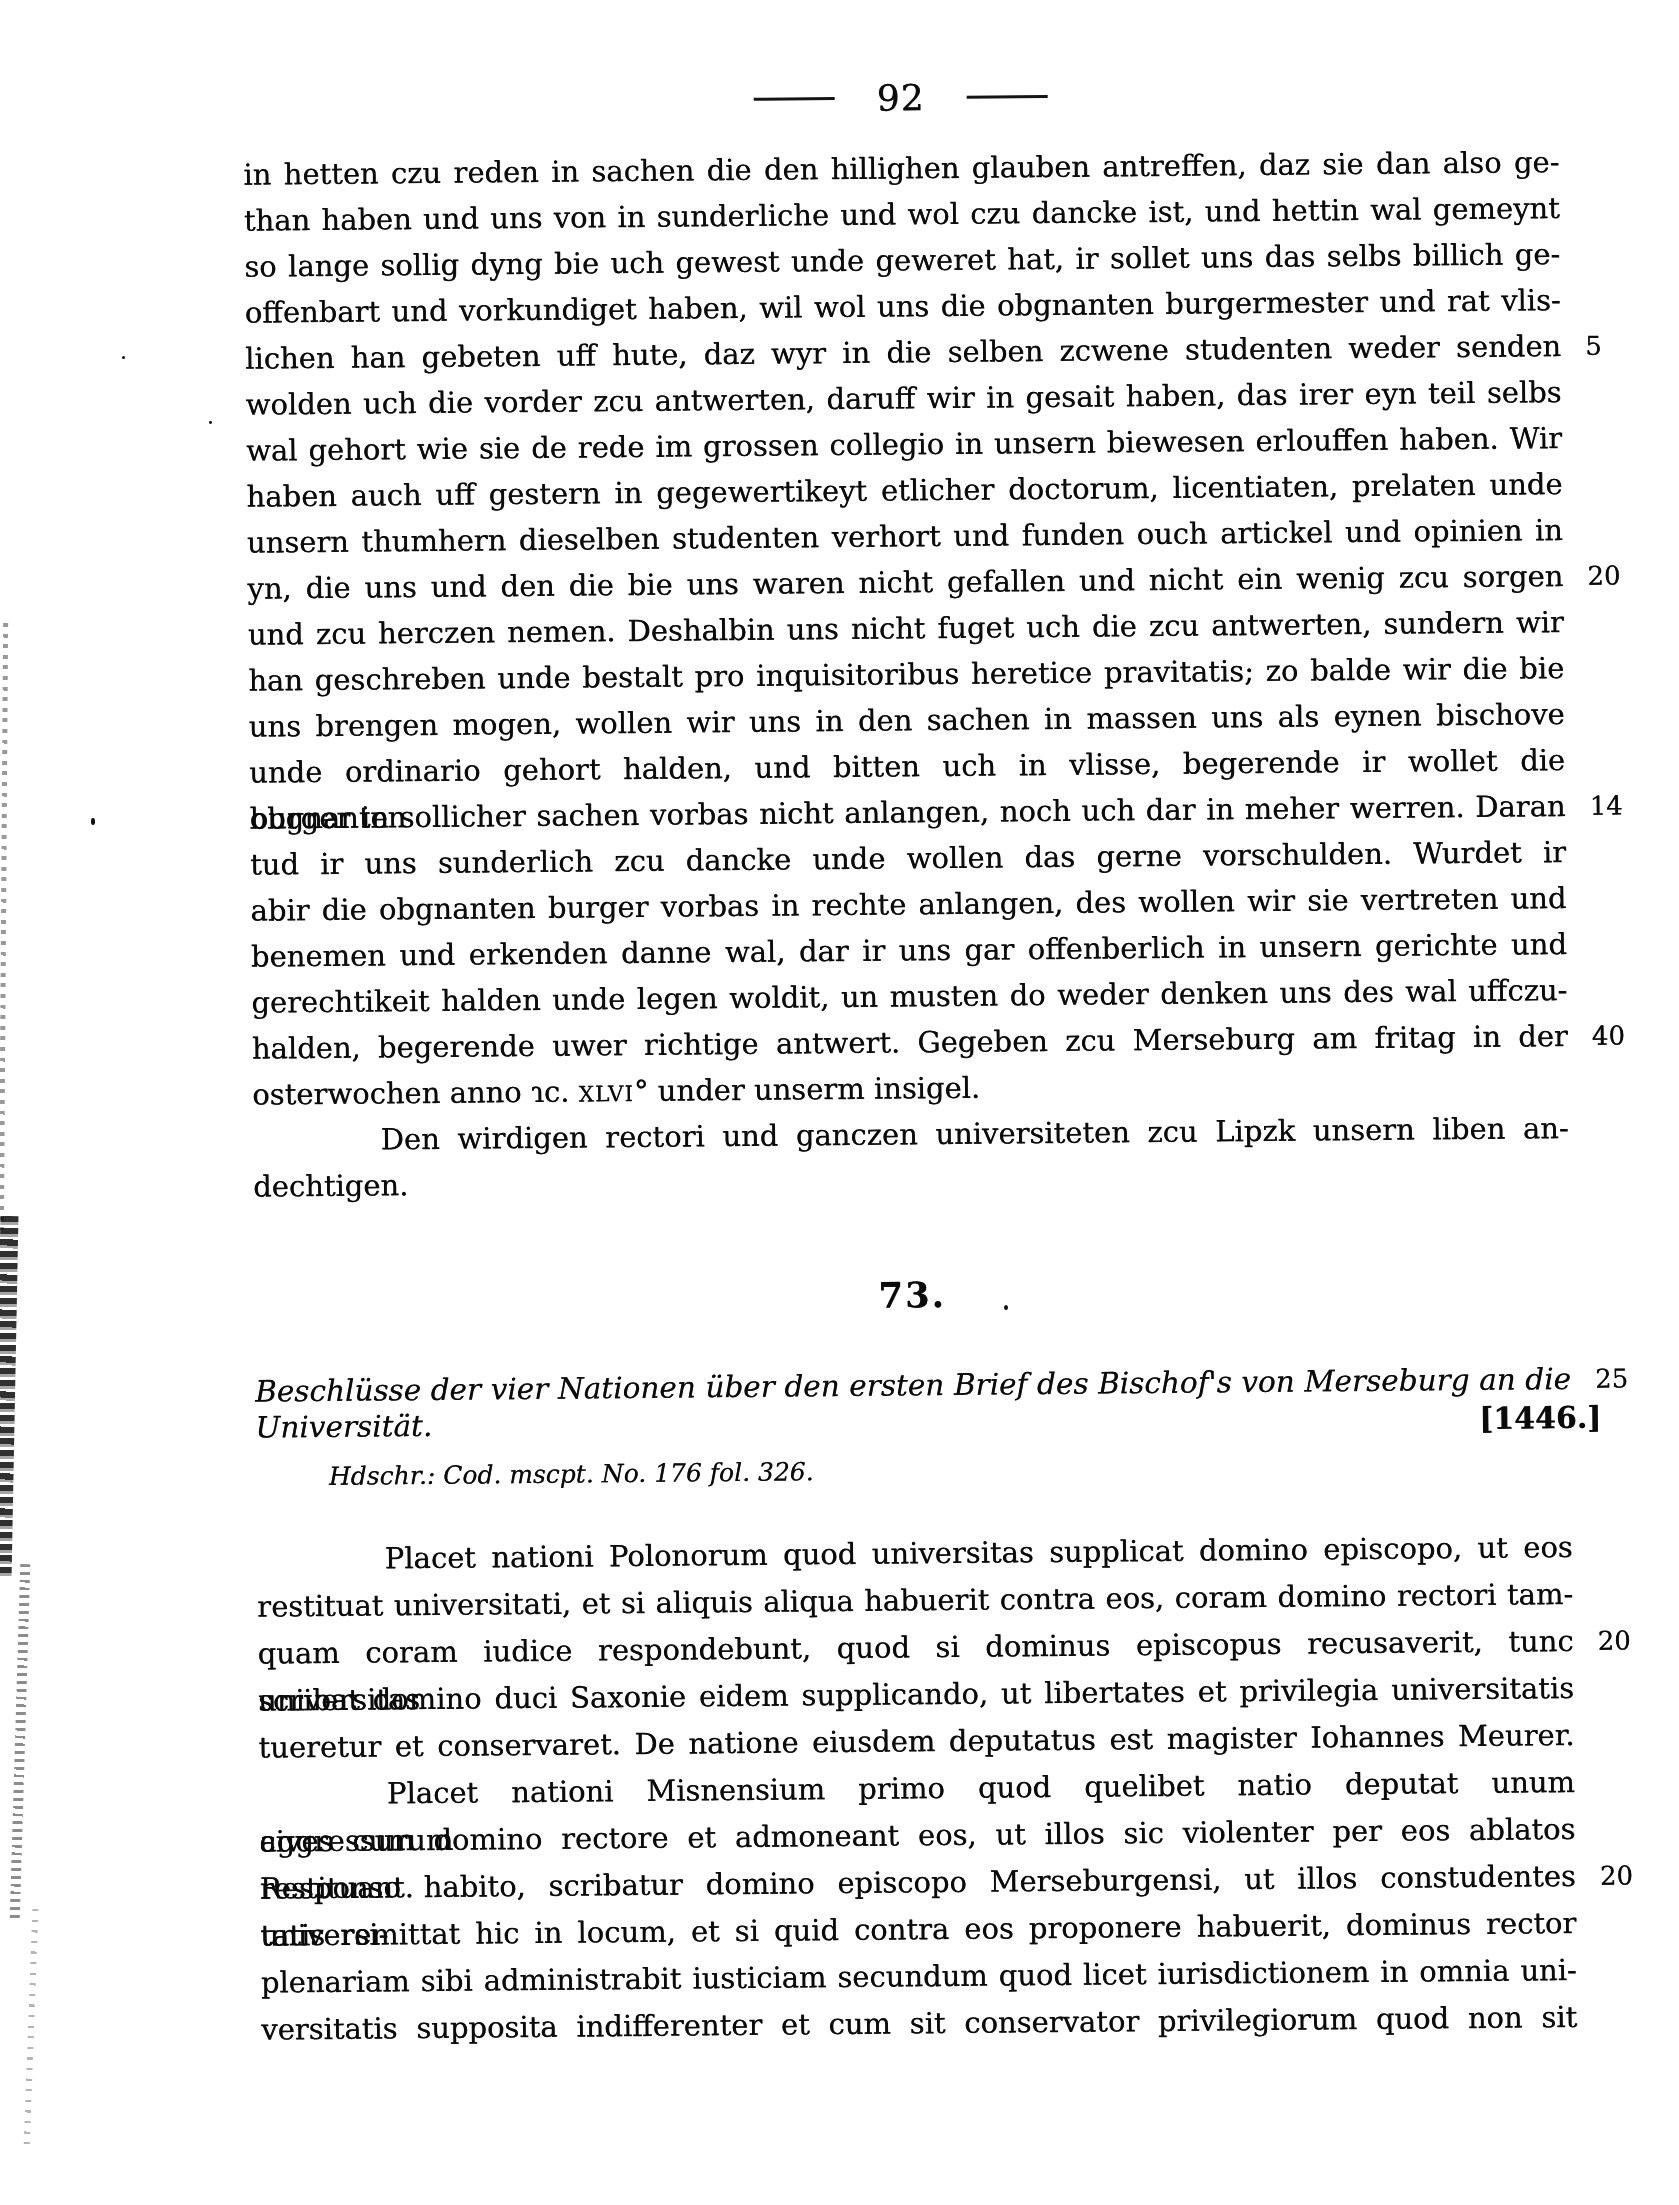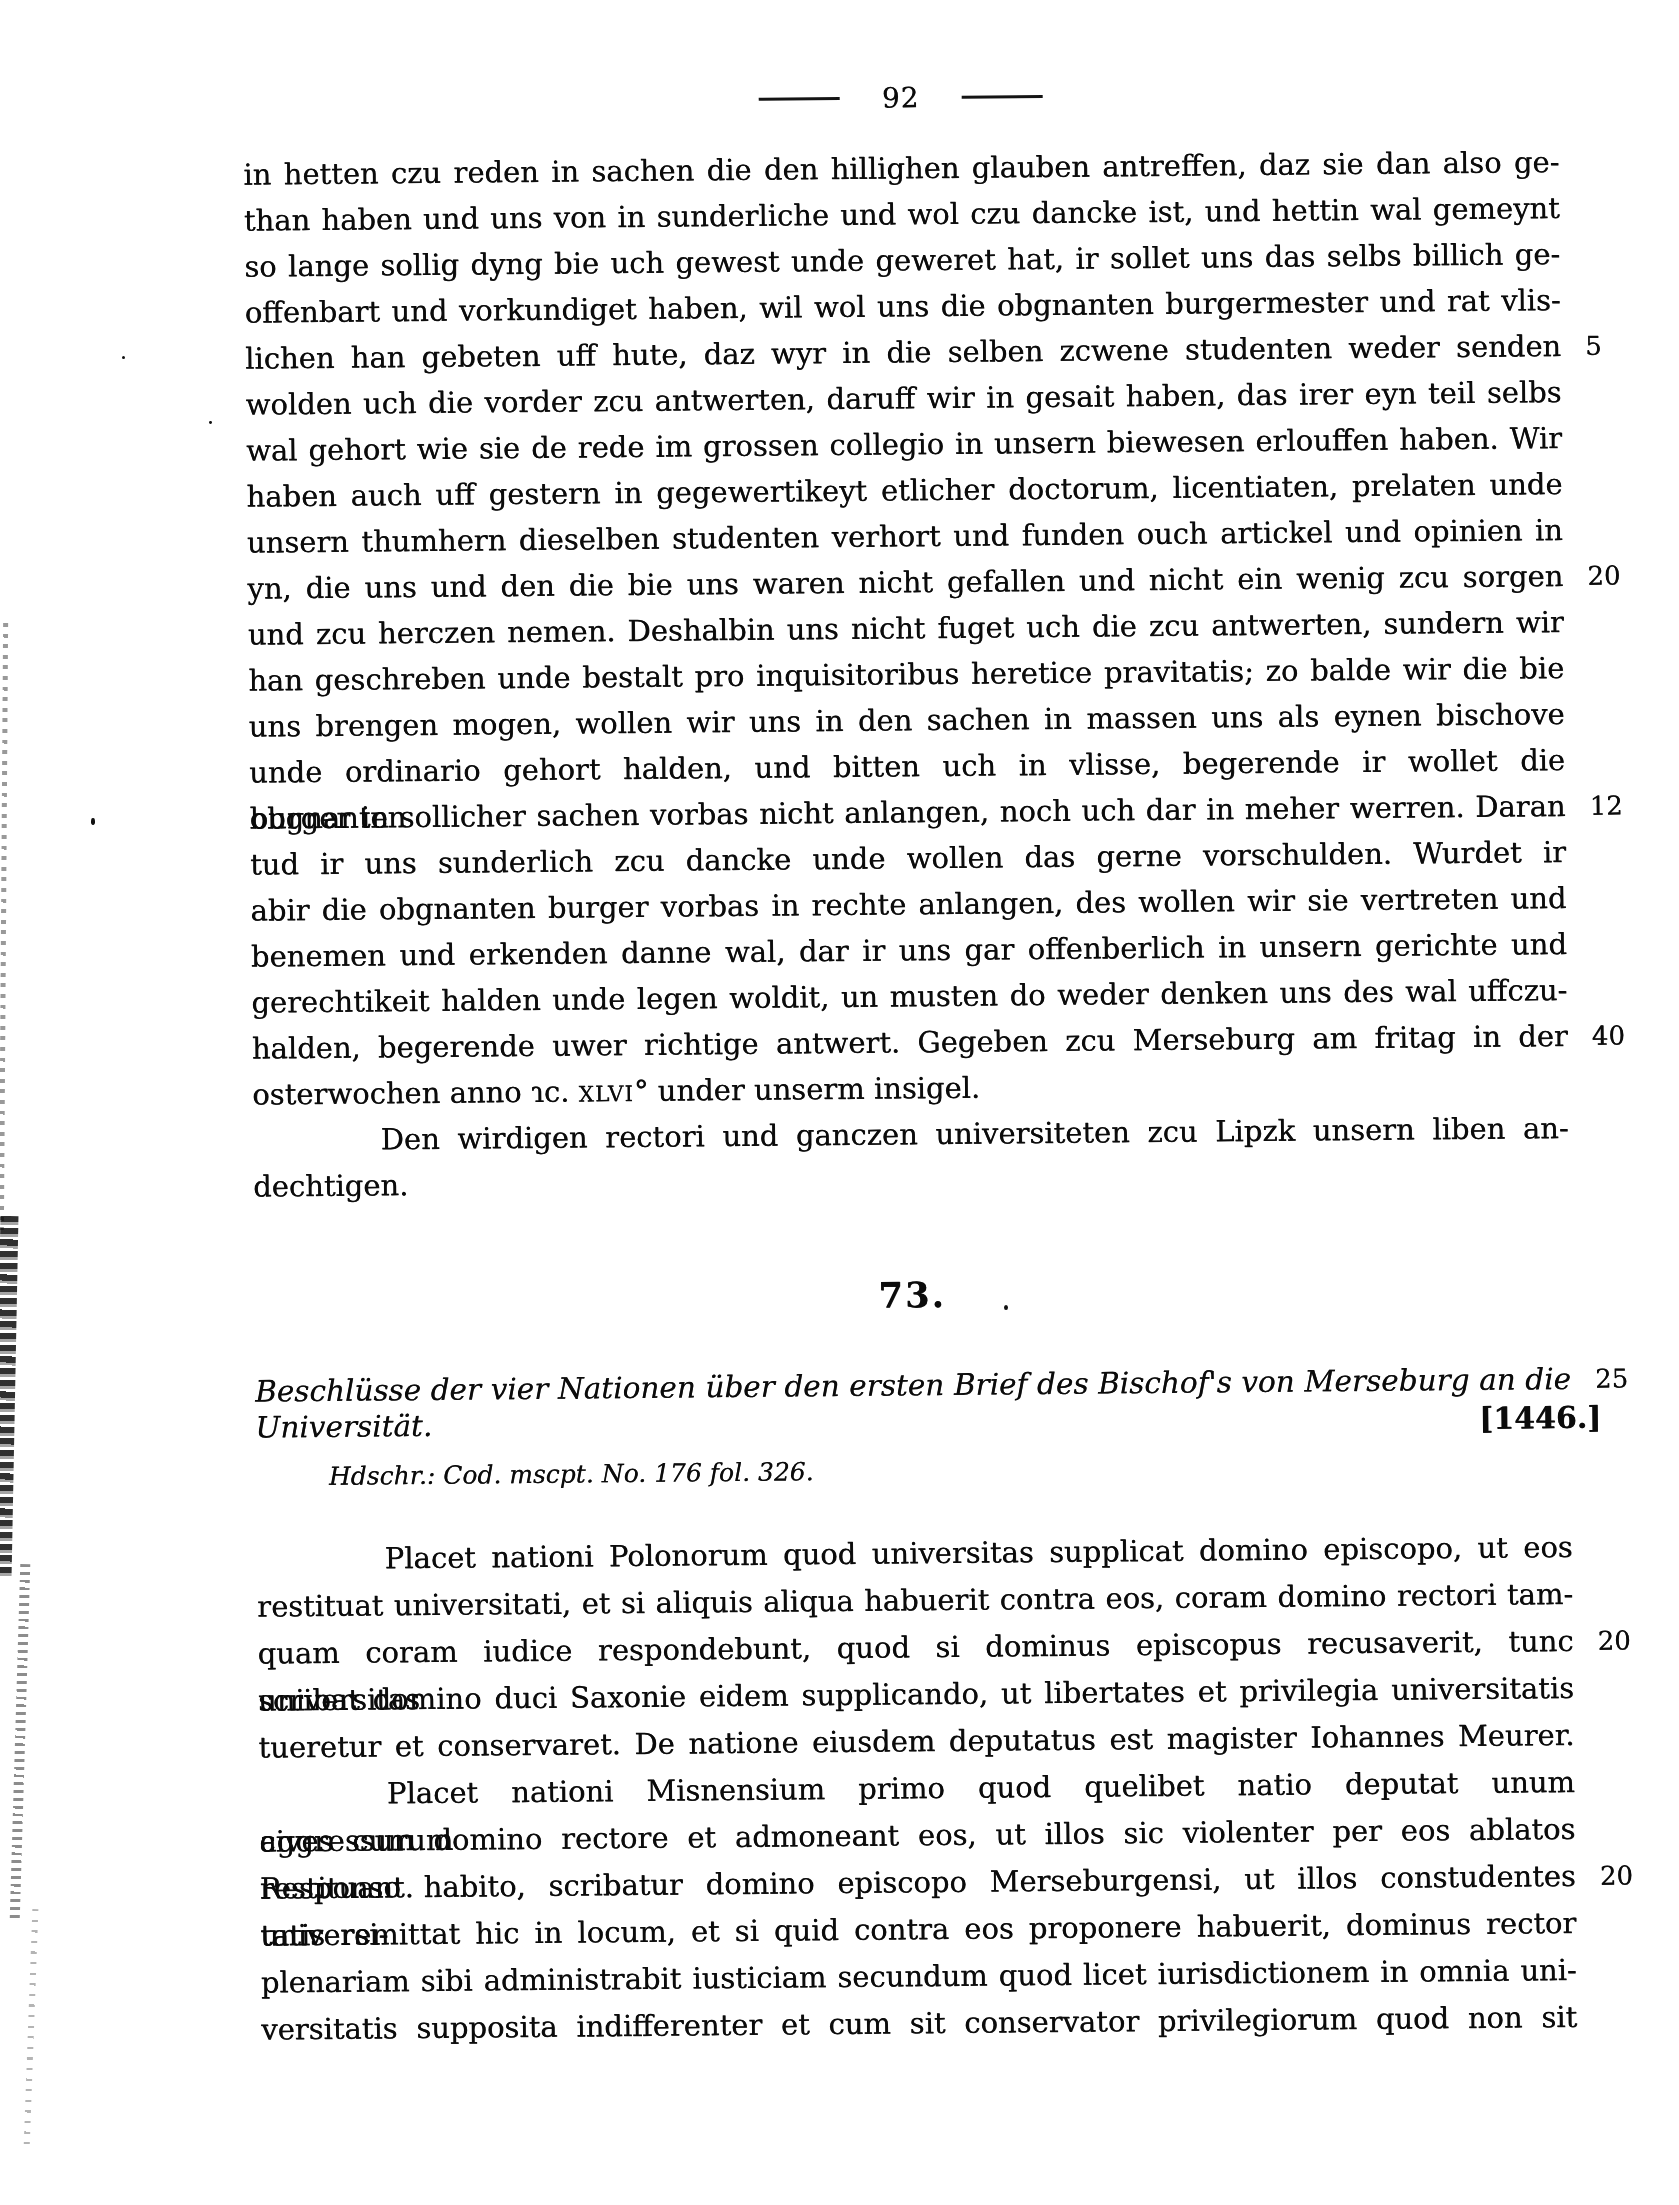--- a/index.html
+++ b/index.html
@@ -8,21 +8,21 @@
     font-family:"DejaVu Serif","DejaVu Sans",serif;
     color:#0b0b0b;
   }
   .page{position:relative;width:1680px;height:2205px;background:#fff;overflow:hidden;}
   .rot{position:absolute;inset:0;transform:rotate(-0.55deg);transform-origin:835px 1169px;}
 
   
   .pagehead{position:absolute;top:79px;left:253px;width:1316px;height:39px;
     display:flex;align-items:center;justify-content:center;gap:42px;}
   .dash{width:81px;height:3.9px;background:#141414;}
-  .pnum{font-size:28px;letter-spacing:1.1px;line-height:39px;
+  .pnum{font-size:36px;letter-spacing:1.1px;line-height:39px;
     text-shadow:0.3px 0.2px 0 rgba(0,0,0,.85);}
 
   
   .col{position:absolute;left:253px;top:146px;width:1316px;}
   .col2{position:absolute;left:253px;top:1531px;width:1316px;}
   .line{position:relative;height:46px;line-height:46px;font-size:29px;
     text-shadow:0.3px 0.2px 0 rgba(0,0,0,.85);}
   .col2 .line{height:47px;line-height:47px;}
   .just{text-align:justify;text-align-last:justify;}
   .ind{text-indent:128px;}
@@ -89,21 +89,21 @@
       <div class="line just"><span>lichen han gebeten uff hute, daz wyr in die selben zcwene studenten weder senden</span><span class="mnum">5</span></div>
       <div class="line just"><span>wolden uch die vorder zcu antwerten, daruff wir in gesait haben, das irer eyn teil selbs</span></div>
       <div class="line just"><span>wal gehort wie sie de rede im grossen collegio in unsern biewesen erlouffen haben.  Wir</span></div>
       <div class="line just"><span>haben auch uff gestern in gegewertikeyt etlicher doctorum, licentiaten, prelaten unde</span></div>
       <div class="line just"><span>unsern thumhern dieselben studenten verhort und funden ouch artickel und opinien in</span></div>
       <div class="line just"><span>yn, die uns und den die bie uns waren nicht gefallen und nicht ein wenig zcu sorgen</span><span class="mnum">20</span></div>
       <div class="line just"><span>und zcu herczen nemen.  Deshalbin uns nicht fuget uch die zcu antwerten, sundern wir</span></div>
       <div class="line just"><span>han geschreben unde bestalt pro inquisitoribus heretice pravitatis; zo balde wir die bie</span></div>
       <div class="line just"><span>uns brengen mogen, wollen wir uns in den sachen in massen uns als eynen bischove</span></div>
       <div class="line just"><span>unde ordinario gehort halden, und bitten uch in vlisse, begerende ir wollet die obgnanten</span></div>
-      <div class="line just"><span>burger in sollicher sachen vorbas nicht anlangen, noch uch dar in meher werren.  Daran</span><span class="mnum">12</span></div>
+      <div class="line just"><span>burger in sollicher sachen vorbas nicht anlangen, noch uch dar in meher werren.  Daran</span><span class="mnum">14</span></div>
       <div class="line just"><span>tud ir uns sunderlich zcu dancke unde wollen das gerne vorschulden.  Wurdet ir</span></div>
       <div class="line just"><span>abir die obgnanten burger vorbas in rechte anlangen, des wollen wir sie vertreten und</span></div>
       <div class="line just"><span>benemen und erkenden danne wal, dar ir uns gar offenberlich in unsern gerichte und</span></div>
       <div class="line just"><span>gerechtikeit halden unde legen woldit, un musten do weder denken uns des wal uffczu-</span></div>
       <div class="line just"><span>halden, begerende uwer richtige antwert.  Gegeben zcu Merseburg am fritag in der</span><span class="mnum">40</span></div>
       <div class="line"><span>osterwochen anno ɿc. </span><span class="smallcaps">xlvi</span><span>° under unserm insigel.</span></div>
       <div class="line just ind"><span>Den wirdigen rectori und ganczen universiteten zcu Lipzk unsern liben an-</span></div>
       <div class="line"><span>dechtigen.</span></div>
     </div>
 

